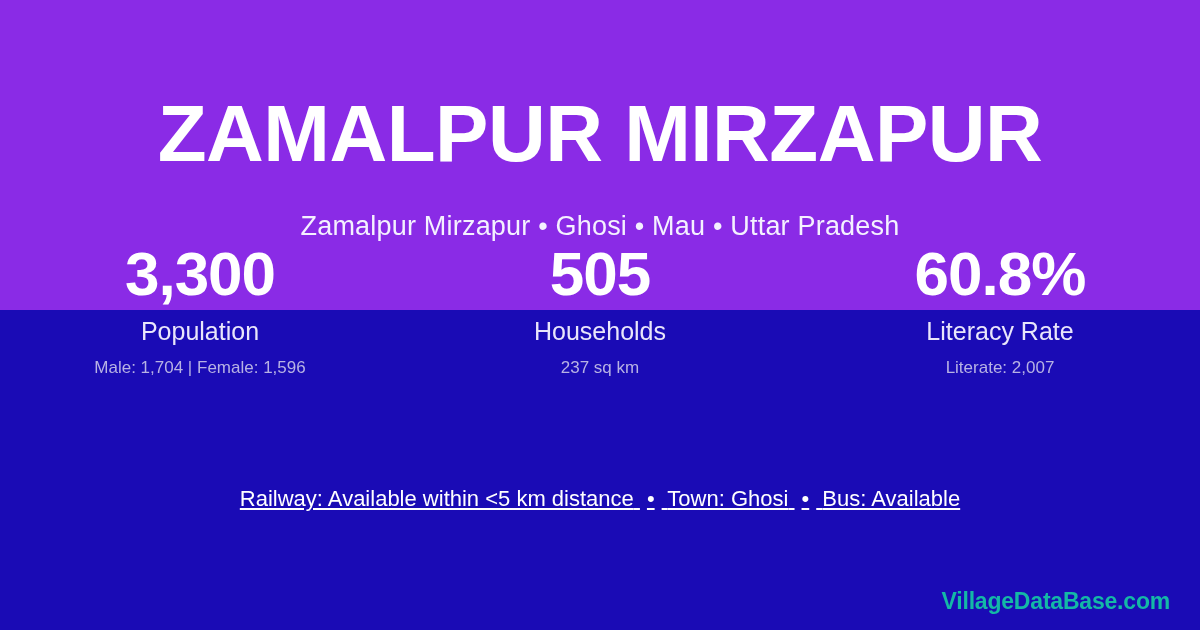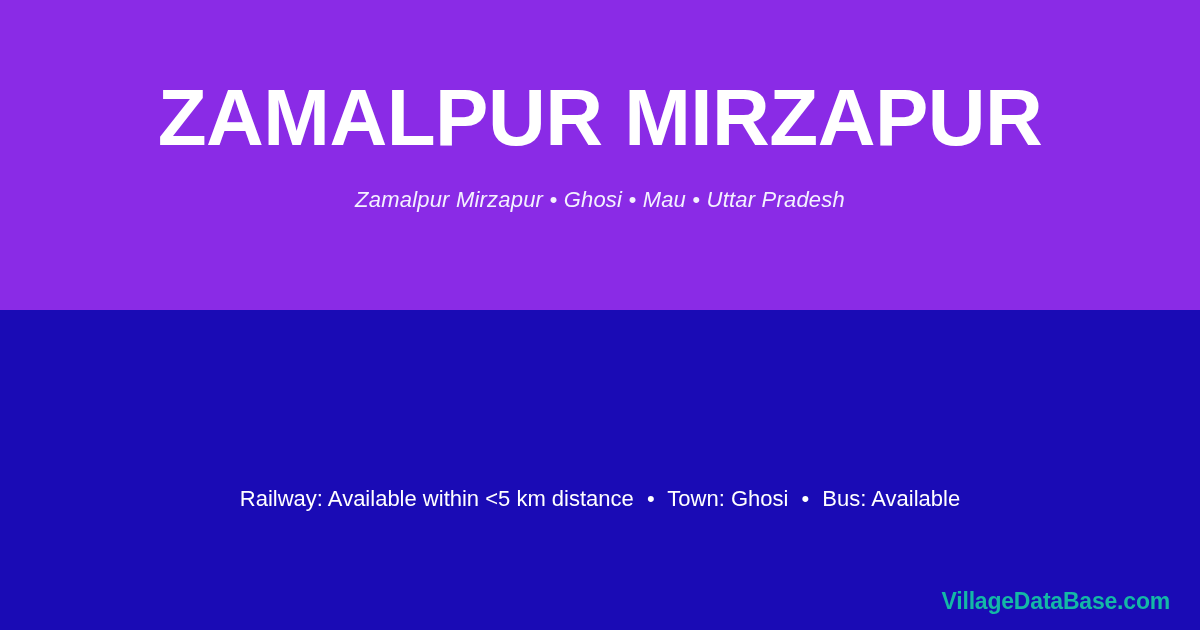--- a/index.html
+++ b/index.html
@@ -47,40 +47,39 @@
   .header {
     position: absolute;
     left: 0;
     top: 0;
     width: 1200px;
     z-index: 5;
     text-align: center;
   }
 
   .title {
-    margin: 0;
+    margin: 16px;
     padding-top: 78px;
     font-size: 80px;
     line-height: 1.0;
     font-weight: 800;
     letter-spacing: -0.5px;
     color: #ffffff;
     white-space: nowrap;
   }
 
   .subtitle {
     margin: 8px;
     padding-top: 22px;
-    font-size: 22px;
+    font-size: 27px;
     line-height: 1.1;
     font-weight: 500;
     color: #f4f1ff;
     letter-spacing: 0.2px;
     white-space: nowrap;
-    font-style: italic;
   }
 
   
   .stats {
     position: absolute;
     left: 0;
     top: 243px;
     width: 1200px;
     display: flex;
     flex-direction: row;
@@ -123,20 +122,21 @@
     left: 0;
     top: 486px;
     width: 1200px;
     text-align: center;
     font-size: 22px;
     line-height: 1.2;
     font-weight: 400;
     color: #ffffff;
     z-index: 6;
     white-space: nowrap;
+    text-decoration: underline;
   }
   .amenities .sep {
     padding: 0 7px;
   }
 
   
   .brand {
     position: absolute;
     right: 30px;
     top: 588px;
@@ -154,20 +154,41 @@
 <div class="card">
 
   <div class="band-top"></div>
   <div class="band-bottom"></div>
 
   <div class="header">
     <h1 class="title">ZAMALPUR MIRZAPUR</h1>
     <div class="subtitle">Zamalpur Mirzapur • Ghosi • Mau • Uttar Pradesh</div>
   </div>
 
+  <div class="stats">
+
+    <div class="stat">
+      <div class="stat-value">3,300</div>
+      <div class="stat-label">Population</div>
+      <div class="stat-sub">Male: 1,704 | Female: 1,596</div>
+    </div>
+
+    <div class="stat">
+      <div class="stat-value">505</div>
+      <div class="stat-label">Households</div>
+      <div class="stat-sub">237 sq km</div>
+    </div>
+
+    <div class="stat">
+      <div class="stat-value">60.8%</div>
+      <div class="stat-label">Literacy Rate</div>
+      <div class="stat-sub">Literate: 2,007</div>
+    </div>
+
+  </div>
 
   <div class="amenities">
     <span>Railway: Available within &lt;5 km distance</span>
     <span class="sep">•</span>
     <span>Town: Ghosi</span>
     <span class="sep">•</span>
     <span>Bus: Available</span>
   </div>
 
   <div class="brand">VillageDataBase.com</div>

